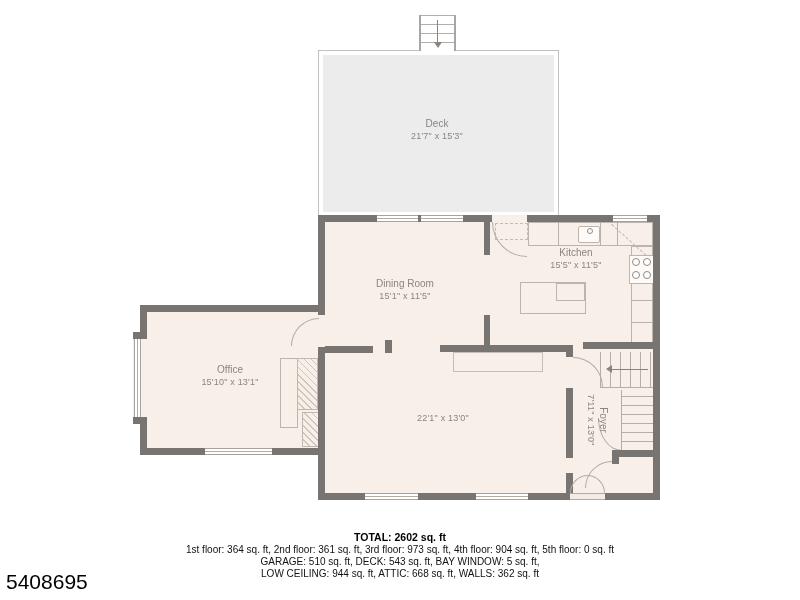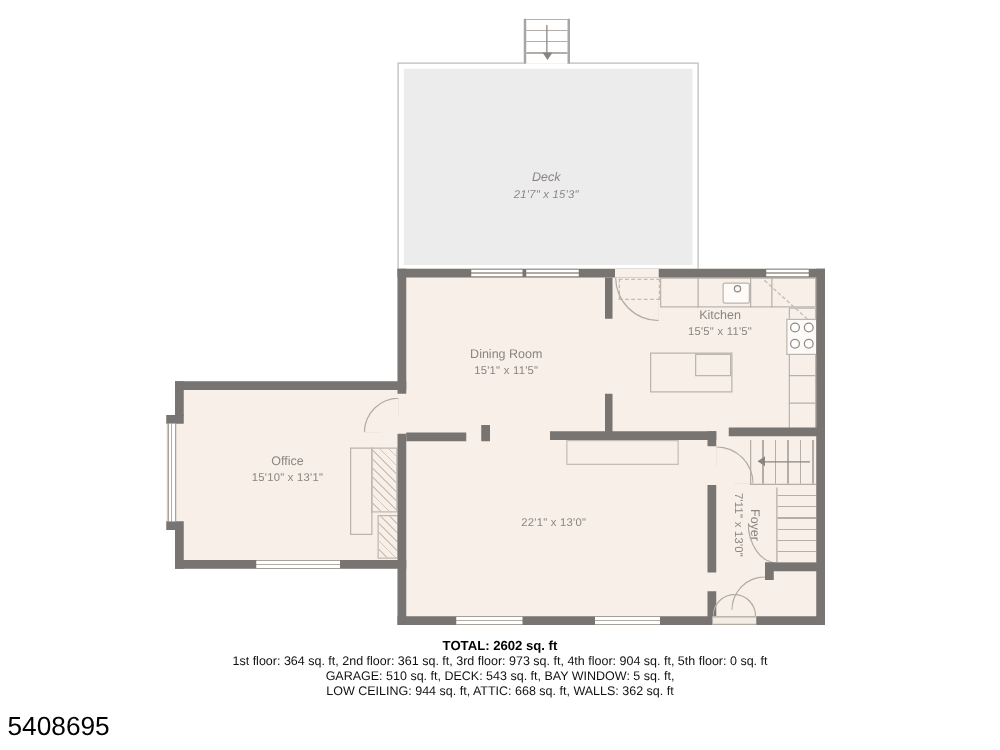--- a/index.html
+++ b/index.html
@@ -34,21 +34,21 @@
            background:repeating-linear-gradient(0deg,rgba(0,0,0,0) 0 8px,#b5aea8 8px 9px);}
   
   .label{position:absolute;text-align:center;color:#8b8581;font-size:10px;line-height:13px;}
   .label .dims{font-size:9px;letter-spacing:.2px;}
   .rot{transform:rotate(90deg);}
   
   .burner{position:absolute;width:8px;height:8px;border:1px solid #8f8a86;border-radius:50%;
           box-sizing:border-box;background:#fff;}
   
   .summary{position:absolute;left:0;top:511px;width:800px;text-align:center;color:#111;}
-  .summary .total{font-weight:bold;font-size:10.5px;line-height:13px;color:#000;}
+  .summary .total{font-weight:bold;font-size:10.5px;line-height:13px;color:#000;margin-top:20px;}
   .summary .row{font-size:10px;line-height:12px;}
   .watermark{position:absolute;left:6px;top:570px;font-size:21px;color:#000;}
   .arrow-left{position:absolute;width:0;height:0;border-top:4px solid transparent;
               border-bottom:4px solid transparent;border-right:6px solid #8a8480;}
   .arrow-down{position:absolute;width:0;height:0;border-left:4px solid transparent;
               border-right:4px solid transparent;border-top:6px solid #8a8480;}
 </style>
 </head>
 <body>
 
@@ -137,21 +137,21 @@
   <div class="winh" style="left:476px;top:493px;width:52px;"></div>
 
   <div class="abs" style="left:570px;top:493px;width:35px;height:7px;background:#f3ece5;border-top:1px solid #b2aba4;border-bottom:1px solid #b2aba4;box-sizing:border-box;"></div>
   <div class="arc tl" style="left:570px;top:475px;width:18px;height:18px;"></div>
   <div class="arc tr" style="left:587px;top:475px;width:18px;height:18px;"></div>
 
   <div class="arc tr" style="left:573px;top:357px;width:30px;height:30px;"></div>
 
   <div class="arc tl" style="left:585px;top:461px;width:27px;height:27px;"></div>
 
-  <div class="label" style="left:337px;top:136px;width:200px;font-style:italic;">
+  <div class="label" style="left:337px;top:117px;width:200px;">
     <div>Deck</div>
     <div class="dims">21'7" x 15'3"</div>
   </div>
   <div class="label" style="left:305px;top:277px;width:200px;">
     <div>Dining Room</div>
     <div class="dims">15'1" x 11'5"</div>
   </div>
   <div class="label" style="left:496px;top:246px;width:160px;">
     <div>Kitchen</div>
     <div class="dims">15'5" x 11'5"</div>

